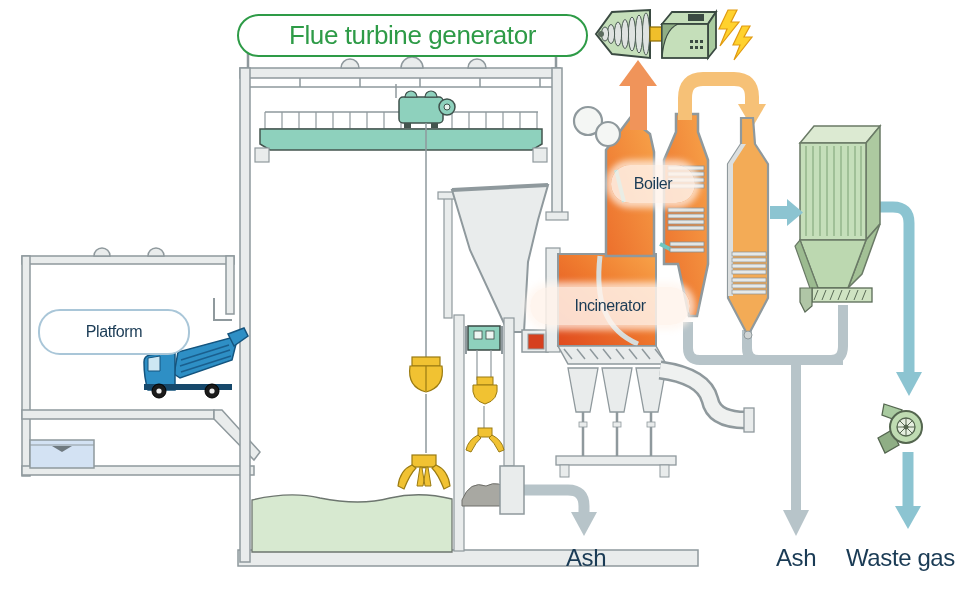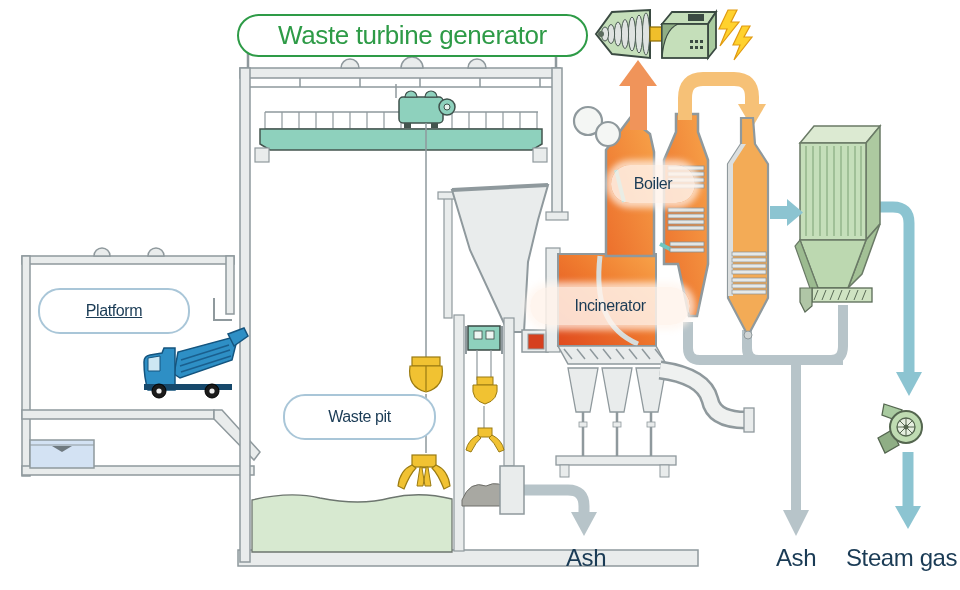--- a/index.html
+++ b/index.html
@@ -301,28 +301,27 @@
     <path class="fill-truck" d="M144,362 Q144,356 150,355 L162,353 L164,348 L175,348 L175,390 L148,390 Q144,378 144,362 Z" stroke="#14547e" stroke-width="1.5"></path>
     <polygon points="148,358 160,356 160,371 148,371" fill="#cde7f3" stroke="#14547e" stroke-width="1"></polygon>
     <rect x="144" y="384" width="88" height="6" fill="#16486b"></rect>
     <circle cx="159" cy="391" r="7" fill="#1b1b1b" stroke="#000" stroke-width="1"></circle>
     <circle cx="212" cy="391" r="7" fill="#1b1b1b" stroke="#000" stroke-width="1"></circle>
     <circle cx="159" cy="391" r="2.6" fill="#eee"></circle>
         <circle cx="212" cy="391" r="2.6" fill="#eee"></circle>
   </g>
 </svg>
 
-  <div class="pill pill-green" style="left:237px;top:14px;width:347px;height:39px;">Waste turbine generator</div>
-
-  <div class="pill pill-blue" style="left:38px;top:288px;width:148px;height:42px;text-decoration:underline;">Platform</div>
-
-  <div class="pill pill-blue" style="left:283px;top:394px;width:149px;height:42px;">Waste pit</div>
+  <div class="pill pill-green" style="left:237px;top:14px;width:347px;height:39px;">Flue turbine generator</div>
+
+  <div class="pill pill-blue" style="left:38px;top:309px;width:148px;height:42px;">Platform</div>
+
 
   <div class="pill pill-soft" style="left:611px;top:165px;width:84px;height:38px;">Boiler</div>
 
   <div class="pill pill-soft" style="left:530px;top:287px;width:160px;height:38px;">Incinerator</div>
 
   <div class="out-label" style="left:556px;top:544px;width:60px;">Ash</div>
 
   <div class="out-label" style="left:766px;top:544px;width:60px;">Ash</div>
 
-  <div class="out-label" style="left:846px;top:544px;width:104px;">Steam gas</div>
+  <div class="out-label" style="left:846px;top:544px;width:104px;">Waste gas</div>
 </div>
 
 </body></html>

